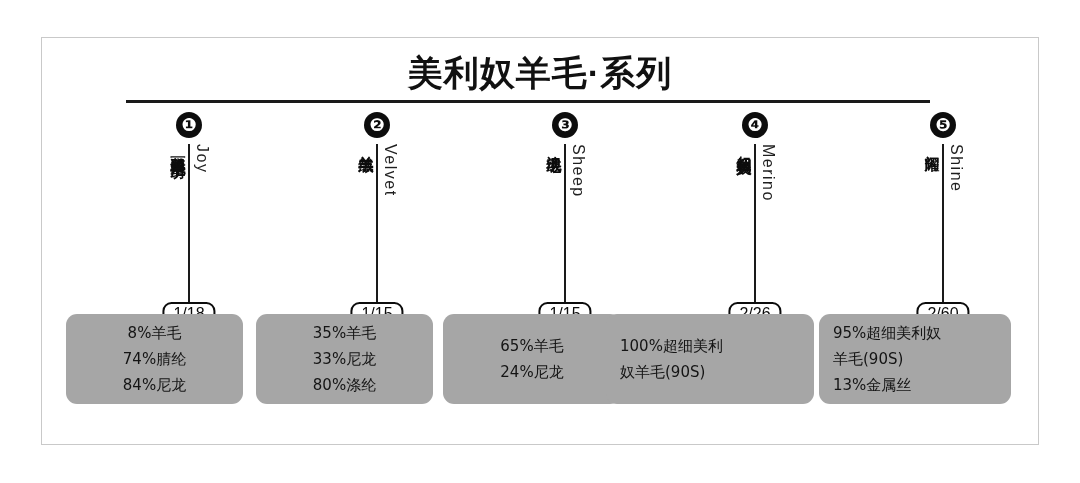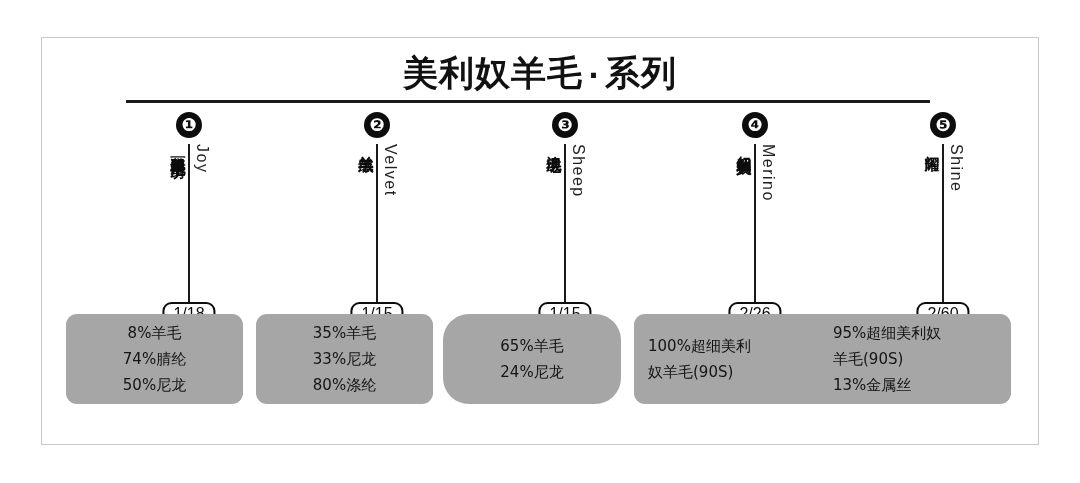--- a/index.html
+++ b/index.html
@@ -18,21 +18,21 @@
     box-sizing:border-box;
   }
   .title{
     position:absolute;
     left:0;right:0;top:12px;
     text-align:center;
     font-size:35px;
     font-weight:bold;
     letter-spacing:1px;
     color:#111111;
-    font-family:Liberation Mono, monospace;
+    font-family:Liberation Sans, sans-serif;
   }
   .rule{
     position:absolute;
     left:84px;top:62px;
     width:804px;height:3px;
     background:#1a1a1a;
   }
   .columns{
     position:absolute;
     left:0;top:74px;
@@ -138,22 +138,22 @@
     box-sizing:border-box;
     display:flex;
     flex-direction:column;
     justify-content:center;
     font-family:"DejaVu Sans","Liberation Sans",sans-serif;
   }
   .box.center{align-items:center;text-align:center;padding:0 8px;}
   .box.left{align-items:flex-start;text-align:left;padding:0 14px;}
   .box-0{left:24px;width:177px;}
   .box-1{left:214px;width:177px;}
-  .box-2{left:401px;width:178px;border-radius:26px;}
-  .box-3{left:592px;width:208px;}
+  .box-2{left:401px;width:178px;}
+  .box-3{left:564px;width:208px;}
   .box-4{left:777px;width:192px;}
   .box .line{white-space:nowrap;}
 </style>
 </head>
 <body>
 
 <div class="poster">
 
   <div class="title">美利奴羊毛·系列</div>
 
@@ -201,21 +201,21 @@
       <div class="badge">2/60</div>
     </div>
 
   </div>
 
   <div class="boxes">
 
     <div class="box box-0 center">
       <div class="line">8%羊毛</div>
       <div class="line">74%腈纶</div>
-      <div class="line">50%尼龙</div>
+      <div class="line">84%尼龙</div>
     </div>
 
     <div class="box box-1 center">
       <div class="line">35%羊毛</div>
       <div class="line">33%尼龙</div>
       <div class="line">80%涤纶</div>
     </div>
 
     <div class="box box-2 center">
       <div class="line">65%羊毛</div>

